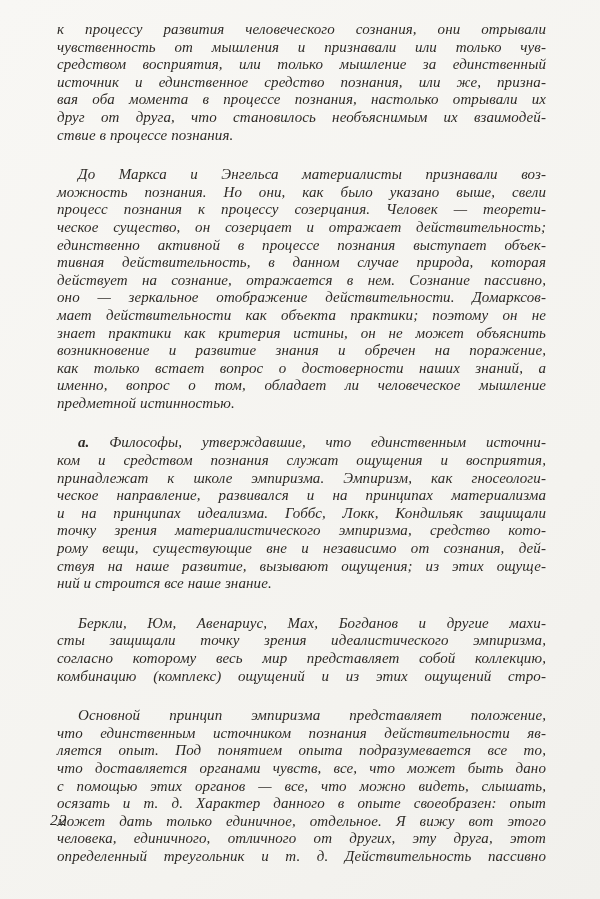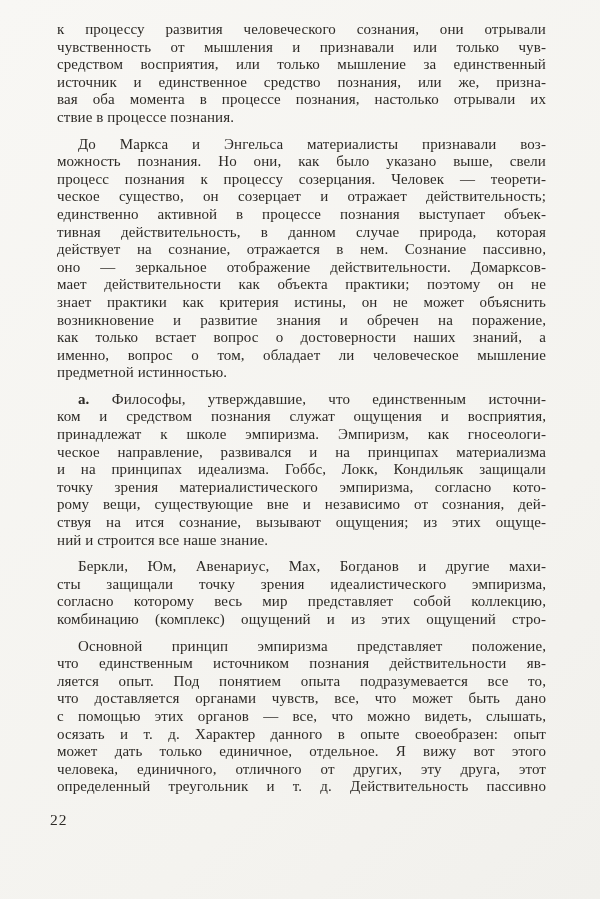--- a/index.html
+++ b/index.html
@@ -10,32 +10,33 @@
     width: 600px;
     height: 899px;
     overflow: hidden;
     background: linear-gradient(135deg, #f8f7f4 0%, #f4f3ef 70%, #f1f0ec 100%);
     font-family: "Liberation Serif", "DejaVu Serif", serif;
   }
   .page {
     position: relative;
     width: 528px;
     height: 899px;
+    font-style: italic;
   }
   .text-block {
     position: absolute;
     top: 21px;
     left: 57px;
     width: 489px;
     color: #2d2a26;
     font-size: 15px;
     letter-spacing: 0.1px;
   }
   .para + .para {
-    margin-top: 9px;
+    margin-top: 22px;
   }
   .line {
     line-height: 17.6px;
     white-space: nowrap;
     text-align: justify;
     text-align-last: justify;
     text-justify: inter-word;
   }
   .line.indent {
     padding-left: 21px;
@@ -59,20 +60,21 @@
 <body>
 
 <div class="page">
   <div class="text-block">
       <div class="para">
         <div class="line">к процессу развития человеческого сознания, они отрывали</div>
         <div class="line">чувственность от мышления и признавали или только чув-</div>
         <div class="line">средством восприятия, или только мышление за единственный</div>
         <div class="line">источник и единственное средство познания, или же, призна-</div>
         <div class="line">вая оба момента в процессе познания, настолько отрывали их</div>
+        <div class="line">друг от друга, что становилось необъяснимым их взаимодей-</div>
         <div class="line short">ствие в процессе познания.</div>
       </div>
       <div class="para">
         <div class="line indent">До Маркса и Энгельса материалисты признавали воз-</div>
         <div class="line">можность познания. Но они, как было указано выше, свели</div>
         <div class="line">процесс познания к процессу созерцания. Человек — теорети-</div>
         <div class="line">ческое существо, он созерцает и отражает действительность;</div>
         <div class="line">единственно активной в процессе познания выступает объек-</div>
         <div class="line">тивная действительность, в данном случае природа, которая</div>
         <div class="line">действует на сознание, отражается в нем. Сознание пассивно,</div>
@@ -83,23 +85,23 @@
         <div class="line">как только встает вопрос о достоверности наших знаний, а</div>
         <div class="line">именно, вопрос о том, обладает ли человеческое мышление</div>
         <div class="line short">предметной истинностью.</div>
       </div>
       <div class="para">
         <div class="line indent"><b>а.</b> Философы, утверждавшие, что единственным источни-</div>
         <div class="line">ком и средством познания служат ощущения и восприятия,</div>
         <div class="line">принадлежат к школе эмпиризма. Эмпиризм, как гносеологи-</div>
         <div class="line">ческое направление, развивался и на принципах материализма</div>
         <div class="line">и на принципах идеализма. Гоббс, Локк, Кондильяк защищали</div>
-        <div class="line">точку зрения материалистического эмпиризма, согласно кото-</div>
+        <div class="line">точку зрения материалистического эмпиризма, средство кото-</div>
         <div class="line">рому вещи, существующие вне и независимо от сознания, дей-</div>
-        <div class="line">ствуя на ится сознание, вызывают ощущения; из этих ощуще-</div>
+        <div class="line">ствуя на наше развитие, вызывают ощущения; из этих ощуще-</div>
         <div class="line short">ний и строится все наше знание.</div>
       </div>
       <div class="para">
         <div class="line indent">Беркли, Юм, Авенариус, Мах, Богданов и другие махи-</div>
         <div class="line">сты защищали точку зрения идеалистического эмпиризма,</div>
         <div class="line">согласно которому весь мир представляет собой коллекцию,</div>
         <div class="line">комбинацию (комплекс) ощущений и из этих ощущений стро-</div>
       </div>
       <div class="para">
         <div class="line indent">Основной принцип эмпиризма представляет положение,</div>

